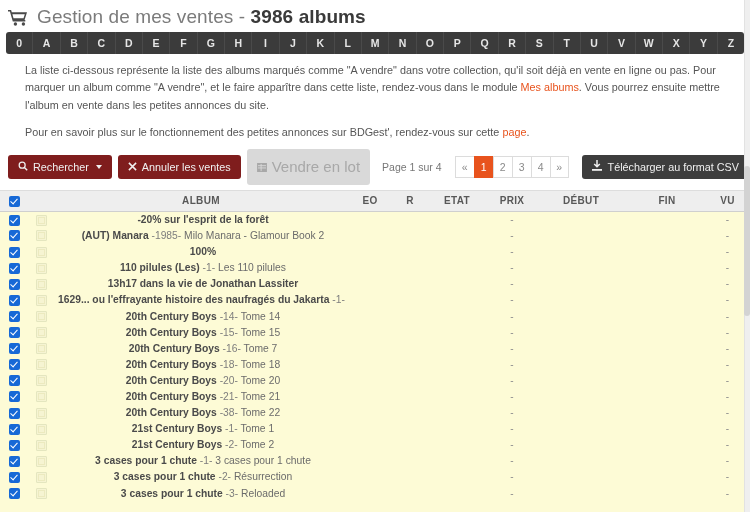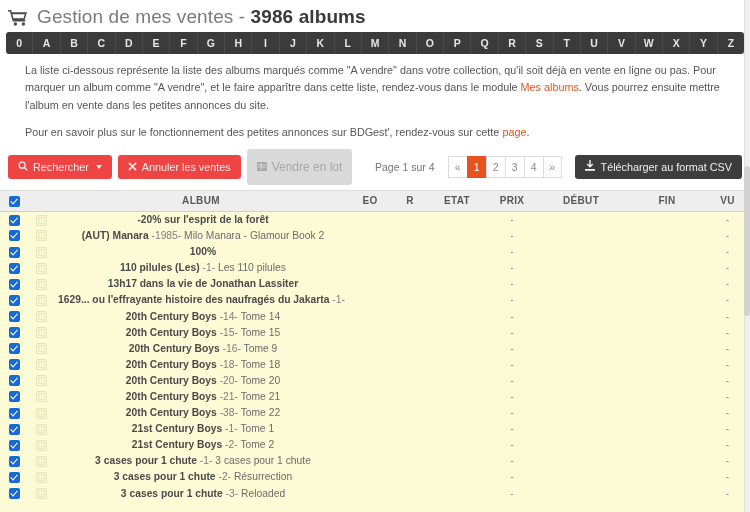--- a/index.html
+++ b/index.html
@@ -51,32 +51,32 @@
     font-size: 10.8px; color: #555; line-height: 1.62; margin-bottom: 10px;
   }
   .intro a { color: #e8531d; text-decoration: none; }
 
   
   .toolbar {
     display: flex; align-items: center; padding: 0 8px; gap: 6px;
     height: 30px; margin-top: 2px;
   }
   .btn-dark {
-    background: #ef4444; color: #f0f0f0; border: none; border-radius: 3px;
+    background: #7f1d1d; color: #f0f0f0; border: none; border-radius: 3px;
     font-size: 10.8px; padding: 6px 10px; display: inline-flex; align-items: center;
     gap: 5px; cursor: pointer; white-space: nowrap; font-family: inherit; height: 24px;
   }
   .btn-dark .caret {
     width: 0; height: 0; border-left: 3.5px solid transparent;
     border-right: 3.5px solid transparent; border-top: 4px solid #f0f0f0;
     margin-left: 2px;
   }
   .btn-disabled {
     background: #d9d9d9; color: #a8a8a8; border: none; border-radius: 3px;
-    font-size: 12px; padding: 18px 10px; display: inline-flex; align-items: center;
+    font-size: 15px; padding: 18px 10px; display: inline-flex; align-items: center;
     gap: 5px; cursor: default; white-space: nowrap; font-family: inherit; height: 30px;
   }
   .spacer { flex: 1 1 auto; }
   .page-label { font-size: 10.5px; color: #777; margin-right: 7px; white-space: nowrap; }
   .pager { display: flex; align-items: stretch; margin-right: 7px; }
   .pg {
     min-width: 19px; height: 22px; display: flex; align-items: center;
     justify-content: center; font-size: 10.5px; color: #8a8a8a;
     border: 1px solid #dcdcdc; border-right: none; background: #fff;
     cursor: pointer; padding: 0 5px;
@@ -394,21 +394,21 @@
             <td class="c-prix"><span class="dash">-</span></td>
             <td class="c-debut"><span class="dash"></span></td>
             <td class="c-fin"><span class="dash"></span></td>
             <td class="c-vu"><span class="dash">-</span></td>
             <td class="c-pad"></td>
           </tr>
           <tr>
             <td class="c-check"><span class="chk"></span></td>
             <td class="c-icon"><span class="thumb-icon"></span></td>
             <td class="c-album">
-              <div class="album-cell"><span class="album-title">20th Century Boys</span><span class="album-num"> -16- </span><span class="album-sub">Tome 9</span></div>
+              <div class="album-cell"><span class="album-title">20th Century Boys</span><span class="album-num"> -16- </span><span class="album-sub">Tome 7</span></div>
             </td>
             <td class="c-eo"><span class="dash"></span></td>
             <td class="c-r"><span class="dash"></span></td>
             <td class="c-etat"><span class="dash"></span></td>
             <td class="c-prix"><span class="dash">-</span></td>
             <td class="c-debut"><span class="dash"></span></td>
             <td class="c-fin"><span class="dash"></span></td>
             <td class="c-vu"><span class="dash">-</span></td>
             <td class="c-pad"></td>
           </tr>

